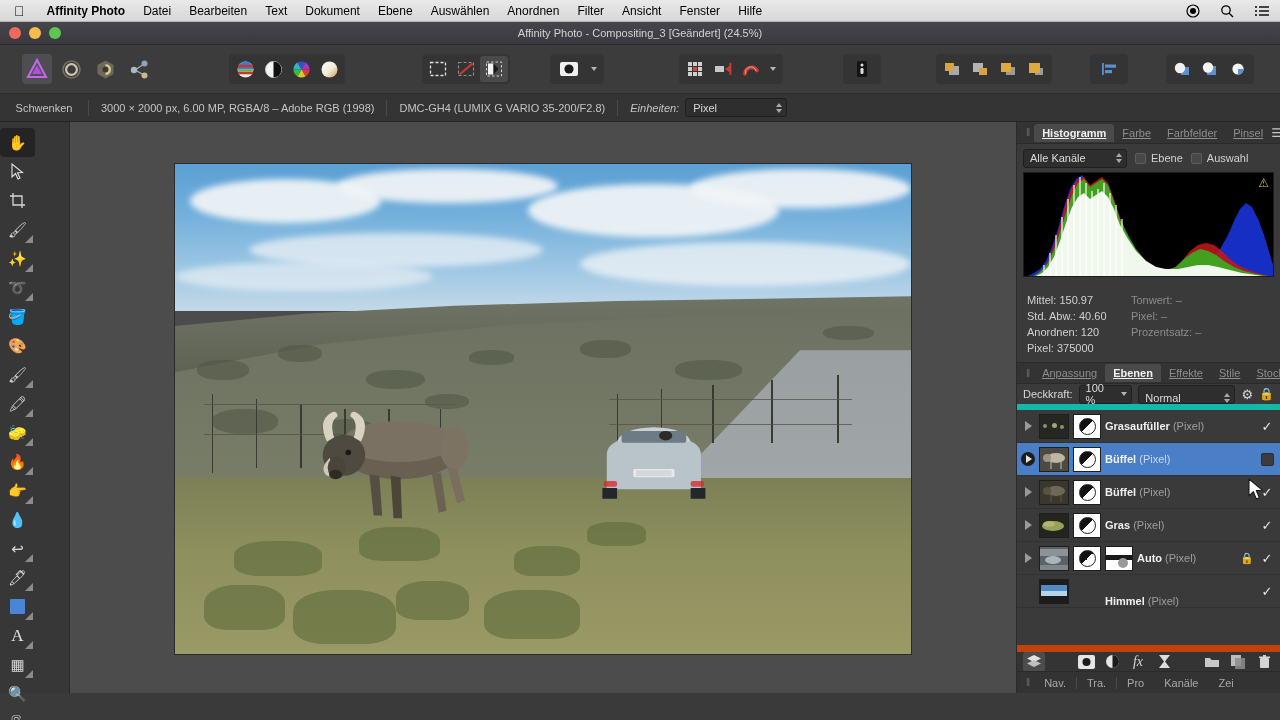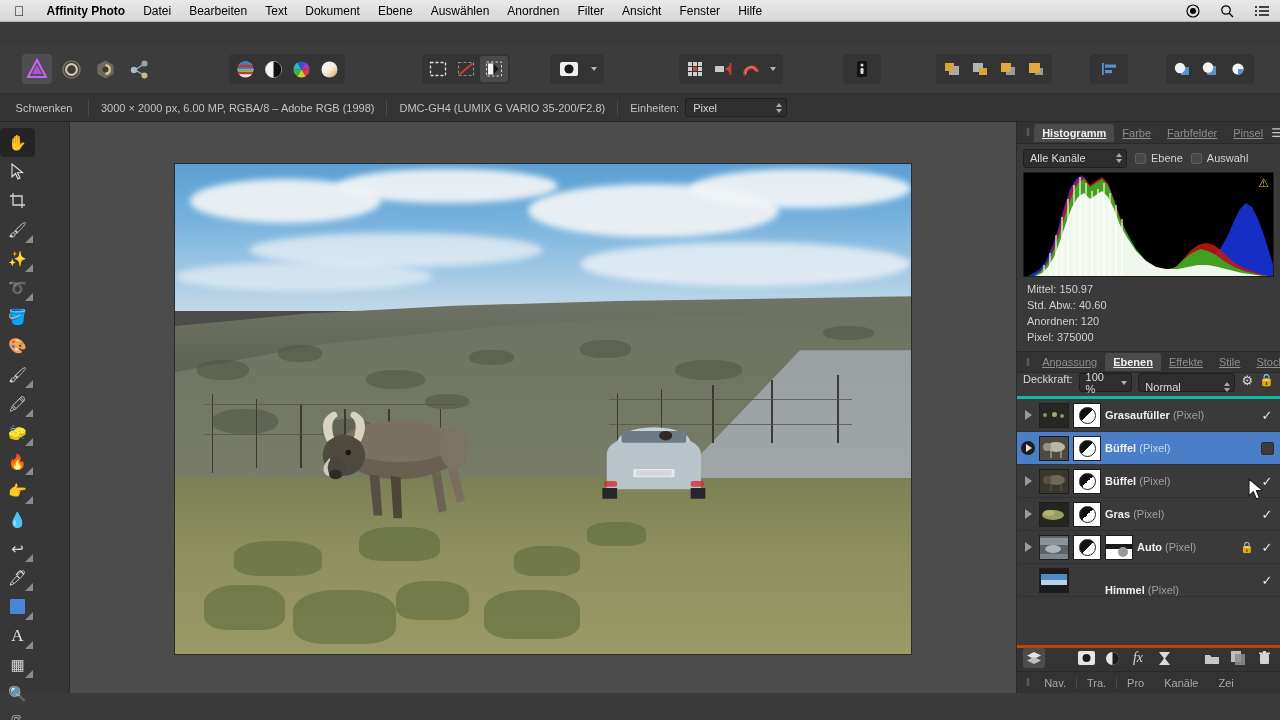--- a/index.html
+++ b/index.html
@@ -154,32 +154,32 @@
   }
   .chk { width:11px; height:11px; border:1px solid #5d5d5d; background:#484848; border-radius:2px; }
   .chkrow { display:flex; align-items:center; gap:5px; color:#d2d2d2; }
 
   .histogram {
     position:relative; margin:0 6px; height:105px; background:#000;
     border:1px solid #1c1c1c; overflow:hidden;
   }
   .warn { position:absolute; right:4px; top:3px; color:#d6c24a; font-size:12px; }
 
-  .stats { padding:4px 8px 6px 10px; display:flex; font-size:11px; line-height:16px; }
+  .stats { padding:15px 8px 6px 10px; display:flex; font-size:11px; line-height:16px; }
   .stats .c1 { width:104px; color:#d0d0d0; }
   .stats .c2 { color:#8c8c8c; }
 
   .lay-tabs {
     display:flex; align-items:center; height:22px; background:#333;
     border-top:1px solid #2a2a2a; border-bottom:1px solid #2a2a2a;
     font-size:11px; padding-left:4px;
   }
   .opacity-row {
-    display:flex; align-items:flex-start; height:26px; padding:0 6px; gap:6px;
-    background:#3a3a3a; border-bottom:3px solid #14b8a6;
+    display:flex; align-items:center; height:26px; padding:0 6px; gap:6px;
+    background:#3a3a3a; border-bottom:6px solid #14b8a6;
   }
   .opbox {
     background:#2e2e2e; border:1px solid #1f1f1f; border-radius:3px; height:19px;
     display:flex; align-items:center; padding:0 4px 0 6px; gap:10px; color:#dcdcdc;
   }
   .blendbox {
     background:#2e2e2e; border:1px solid #1f1f1f; border-radius:3px; height:19px;
     display:flex; align-items:center; justify-content:space-between;
     padding:8px 4px 0 6px; width:108px; color:#dcdcdc;
   }
@@ -201,22 +201,22 @@
     background:linear-gradient(135deg,#111 0 50%,#fff 50% 100%); border:1px solid #222; }
   .lname { flex:1; font-size:11px; color:#f0f0f0; font-weight:bold; white-space:nowrap; overflow:hidden; }
   .lname .kind { color:#9e9e9e; font-weight:normal; }
   .lrow.sel .lname .kind { color:#c6d8f0; }
   .check { color:#e8e8e8; font-size:13px; width:14px; text-align:center; }
   .lockic { font-size:11px; color:#c3c3c3; margin-right:2px; }
   .unchecked { width:13px; height:13px; background:#3c3c3c; border:1px solid #2d2d2d; border-radius:2px; }
 
   .lay-bottom {
     position:absolute; bottom:22px; left:0; width:264px; height:26px;
-    background:#343434; border-top:3px solid #c2410c;
-    display:flex; align-items:flex-start; padding:0 6px; gap:4px;
+    background:#343434; border-top:7px solid #c2410c;
+    display:flex; align-items:center; padding:0 6px; gap:4px;
   }
   .lb-btn { width:22px; height:20px; display:flex; align-items:center; justify-content:center;
     color:#d6d6d6; font-size:13px; border-radius:3px; }
   .lb-btn.on { background:#4c4c4c; }
   .lay-foot {
     position:absolute; bottom:0; left:0; width:264px; height:22px;
     background:#333; border-top:1px solid #2a2a2a;
     display:flex; align-items:center; font-size:11px; color:#a8a8a8; padding-left:4px;
   }
   .foot-tab { padding:0 10px; }
@@ -270,20 +270,28 @@
         <circle cx="2" cy="3" r="1" fill="#000"></circle>
           <rect x="5" y="2.3" width="10" height="1.4" fill="#000"></rect>
         <circle cx="2" cy="7" r="1" fill="#000"></circle>
           <rect x="5" y="6.3" width="10" height="1.4" fill="#000"></rect>
         <circle cx="2" cy="11" r="1" fill="#000"></circle>
           <rect x="5" y="10.3" width="10" height="1.4" fill="#000"></rect>
       </svg>
     </div>
   </div>
 
+  <div class="titlebar">
+    <div class="traffic">
+      <div class="tl r"></div>
+      <div class="tl y"></div>
+      <div class="tl g"></div>
+    </div>
+    <div class="titletext">Affinity Photo - Compositing_3 [Geändert] (24.5%)</div>
+  </div>
 
   <div class="toolbar">
     <div class="tb-group" style="margin-left:22px;gap:4px;">
       <div class="tb-btn active">
         <svg width="22" height="22" viewBox="0 0 22 22">
           <path d="M11 2 L20 19 L2 19 Z" fill="none" stroke="#c368e8" stroke-width="2.1"></path>
           <path d="M11 7 L16 16 L6 16 Z" fill="#b24fd8"></path>
         </svg>
       </div>
       <div class="tb-btn">
@@ -504,21 +512,21 @@
     </div>
   </div>
 
   <div class="ctxbar">
     <div class="ctx-cell" style="width:88px;text-align:center;padding:0;">Schwenken</div>
     <div class="ctx-div"></div>
     <div class="ctx-cell">3000 × 2000 px, 6.00 MP, RGBA/8 – Adobe RGB (1998)</div>
     <div class="ctx-div"></div>
     <div class="ctx-cell">DMC-GH4 (LUMIX G VARIO 35-200/F2.8)</div>
     <div class="ctx-div"></div>
-    <div class="ctx-cell" style="padding-right:6px;">Einheiten:</div>
+    <div class="ctx-cell" style="padding-right:6px;font-style:italic;">Einheiten:</div>
     <div class="stepper-sel">
       <span>Pixel</span>
       <span class="stepper-arrows">
         <span class="ar-up"></span>
         <span class="ar-dn"></span>
       </span>
     </div>
   </div>
 
   <div class="tools">
@@ -755,20 +763,25 @@
       <div class="warn">⚠</div>
     </div>
 
     <div class="stats">
       <div class="c1">
         <div><span>Mittel:</span> <span>150.97</span></div>
         <div><span>Std. Abw.:</span> <span>40.60</span></div>
         <div><span>Anordnen:</span> <span>120</span></div>
         <div><span>Pixel:</span> <span>375000</span></div>
       </div>
+      <div class="c2">
+        <div><span>Tonwert:</span> <span>–</span></div>
+        <div><span>Pixel:</span> <span>–</span></div>
+        <div><span>Prozentsatz:</span> <span>–</span></div>
+      </div>
     </div>
 
     <div class="lay-tabs">
       <span class="grip">‖</span>
       <div class="ptab">Anpassung</div>
       <div class="ptab-div"></div>
       <div class="ptab on">Ebenen</div>
       <div class="ptab">Effekte</div>
       <div class="ptab-div"></div>
       <div class="ptab">Stile</div>

